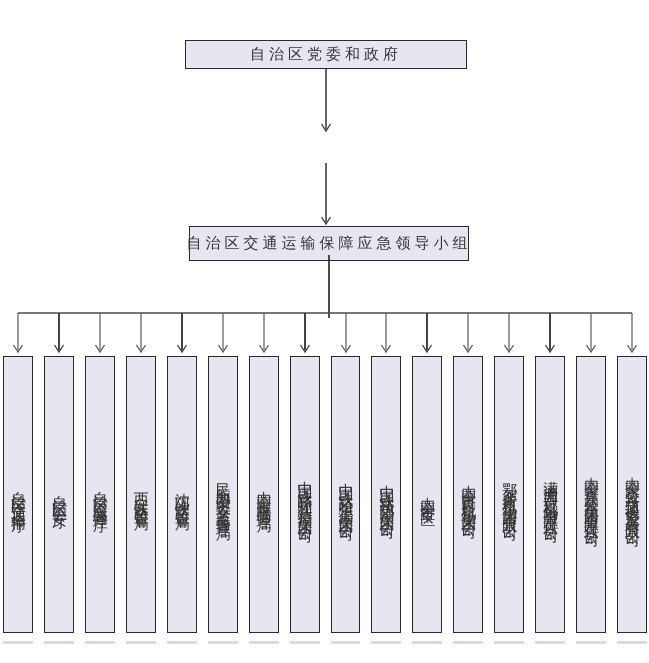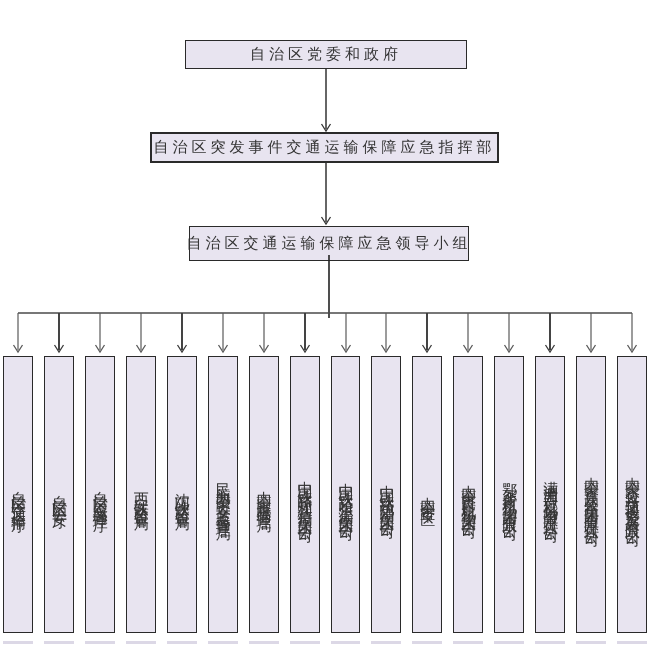--- a/index.html
+++ b/index.html
@@ -59,23 +59,20 @@
 </style>
 </head>
 <body>
 
 <div class="canvas">
 
   <div class="hbox box-a">
     <span>自治区党委和政府</span>
   </div>
 
-  <div class="hbox box-b">
-    <span>自治区突发事件交通运输保障应急指挥部</span>
-  </div>
 
   <div class="hbox box-c">
     <span>自治区交通运输保障应急领导小组</span>
   </div>
 
   <svg class="connectors" viewBox="0 0 649 663" xmlns="http://www.w3.org/2000/svg">
       <line x1="326" y1="69" x2="326" y2="129" stroke="#333333" stroke-width="1.5"></line>
       <polyline points="321.5,124 326,131 330.5,124" fill="none" stroke="#333333" stroke-width="1.3"></polyline>
       <line x1="326" y1="163" x2="326" y2="222" stroke="#333333" stroke-width="1.5"></line>
       <polyline points="321.5,217 326,224 330.5,217" fill="none" stroke="#333333" stroke-width="1.3"></polyline>

